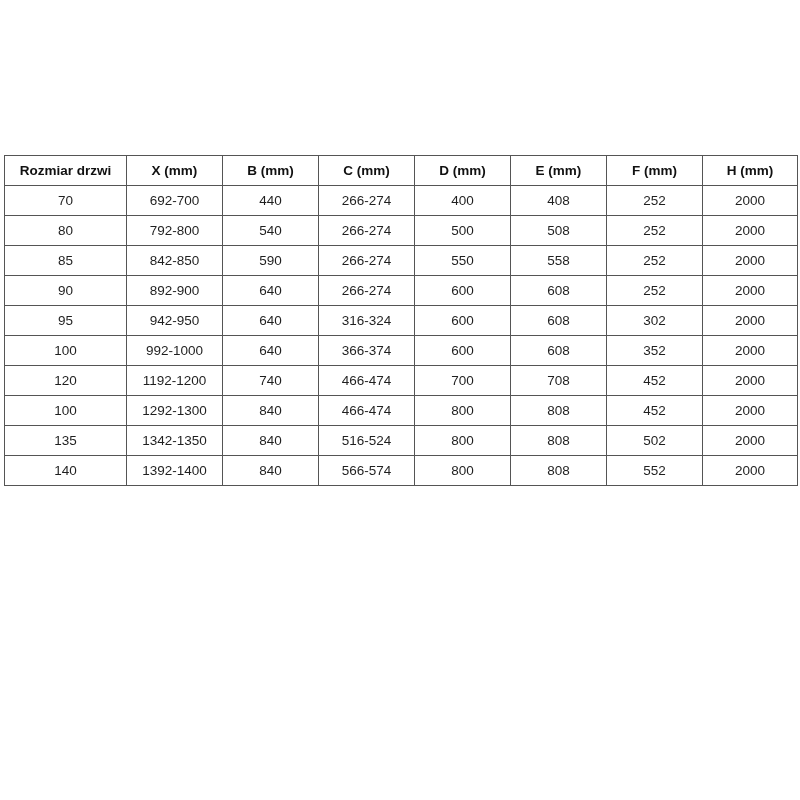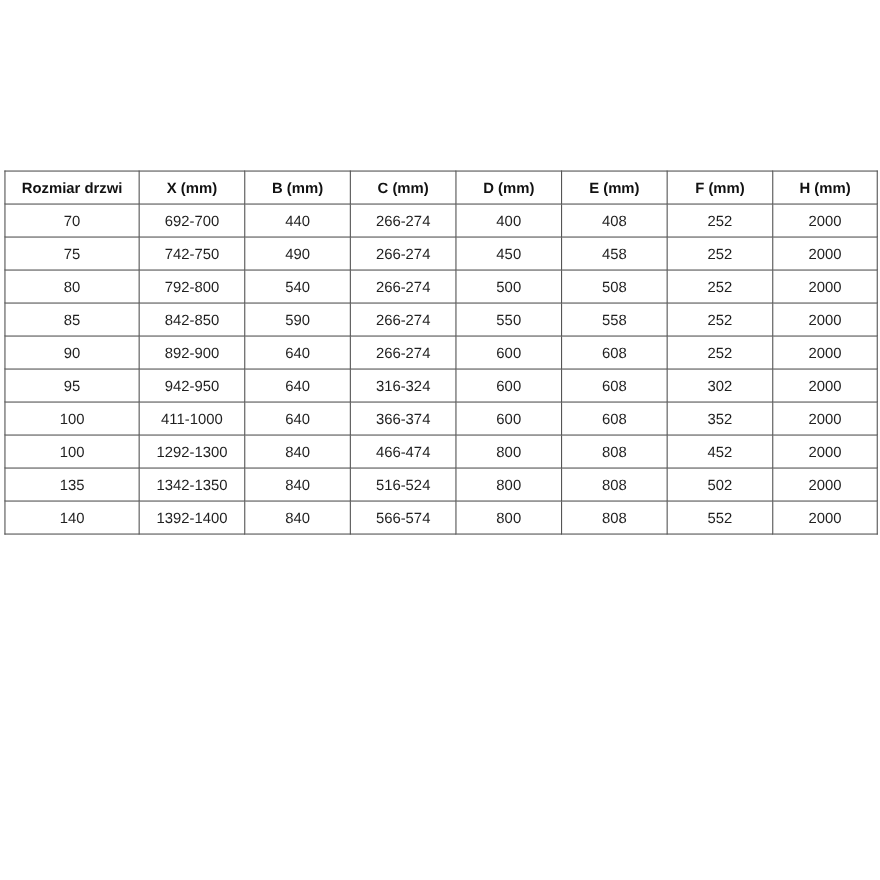--- a/index.html
+++ b/index.html
@@ -79,30 +79,20 @@
             <td>70</td>
             <td>692-700</td>
             <td>440</td>
             <td>266-274</td>
             <td>400</td>
             <td>408</td>
             <td>252</td>
             <td>2000</td>
           </tr>
           <tr>
-            <td>75</td>
-            <td>742-750</td>
-            <td>490</td>
-            <td>266-274</td>
-            <td>450</td>
-            <td>458</td>
-            <td>252</td>
-            <td>2000</td>
-          </tr>
-          <tr>
             <td>80</td>
             <td>792-800</td>
             <td>540</td>
             <td>266-274</td>
             <td>500</td>
             <td>508</td>
             <td>252</td>
             <td>2000</td>
           </tr>
           <tr>
@@ -130,26 +120,36 @@
             <td>942-950</td>
             <td>640</td>
             <td>316-324</td>
             <td>600</td>
             <td>608</td>
             <td>302</td>
             <td>2000</td>
           </tr>
           <tr>
             <td>100</td>
-            <td>411-1000</td>
+            <td>992-1000</td>
             <td>640</td>
             <td>366-374</td>
             <td>600</td>
             <td>608</td>
             <td>352</td>
+            <td>2000</td>
+          </tr>
+          <tr>
+            <td>120</td>
+            <td>1192-1200</td>
+            <td>740</td>
+            <td>466-474</td>
+            <td>700</td>
+            <td>708</td>
+            <td>452</td>
             <td>2000</td>
           </tr>
           <tr>
             <td>100</td>
             <td>1292-1300</td>
             <td>840</td>
             <td>466-474</td>
             <td>800</td>
             <td>808</td>
             <td>452</td>

